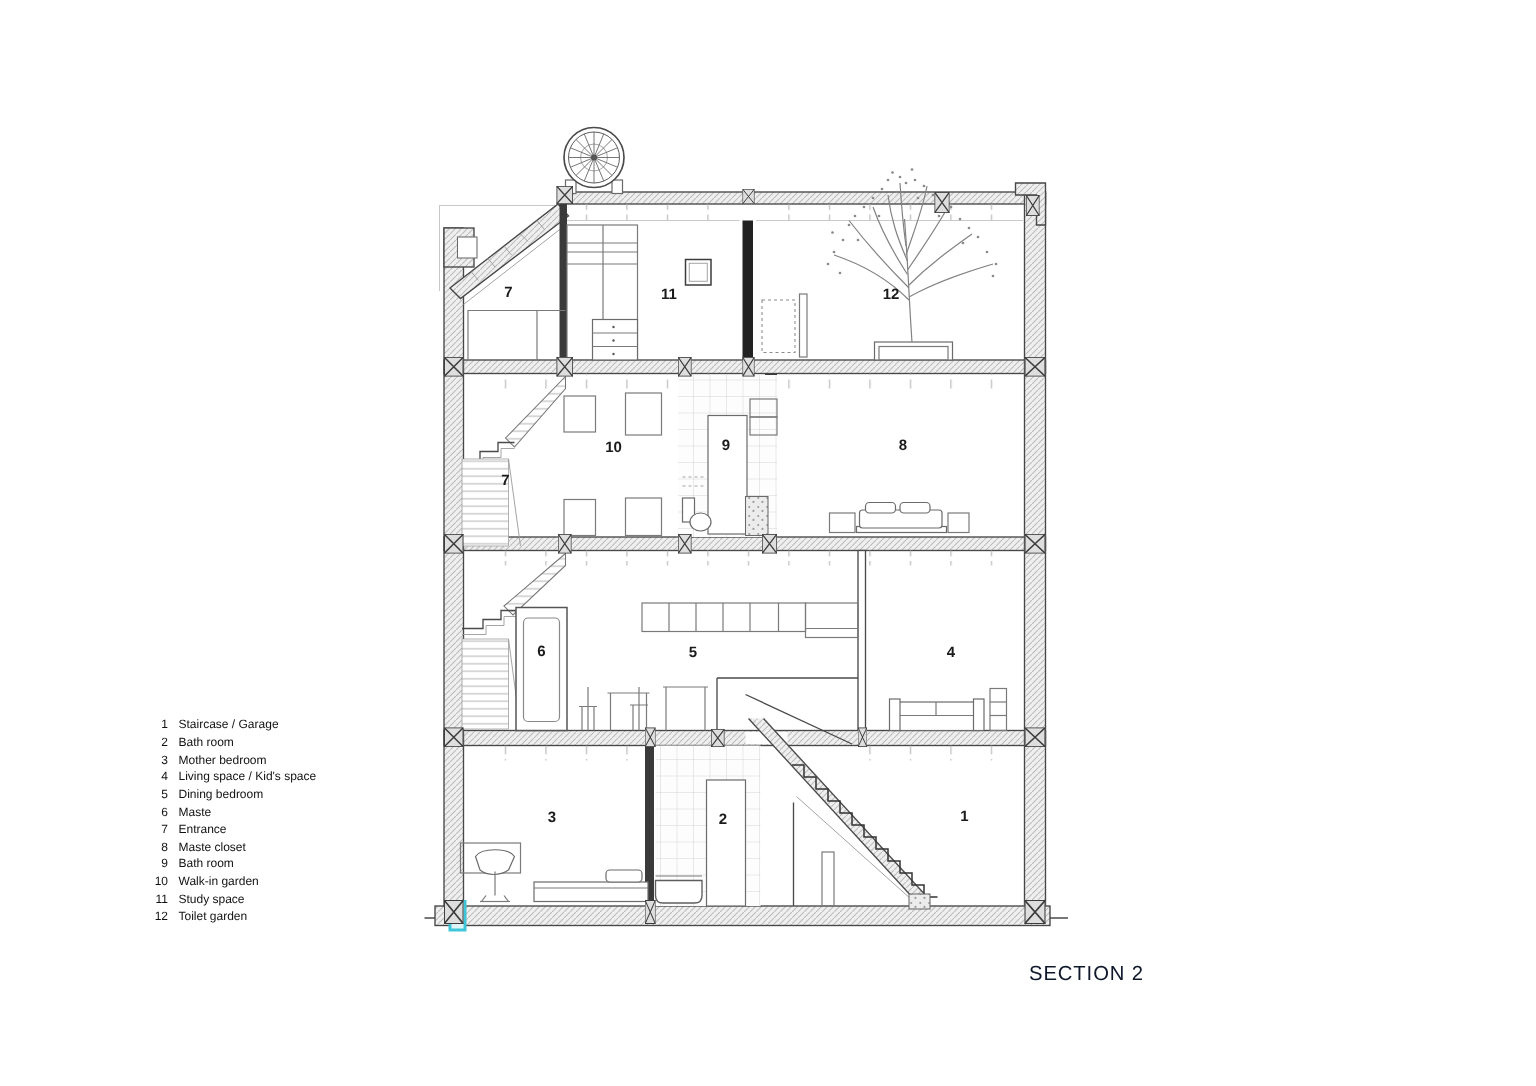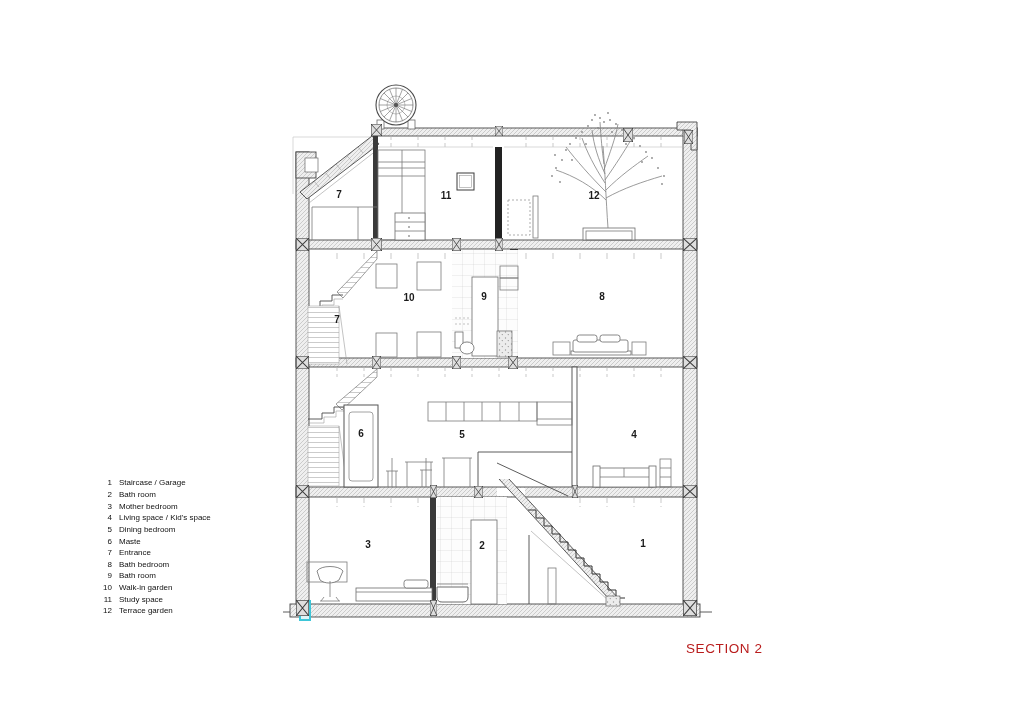--- a/index.html
+++ b/index.html
@@ -5,21 +5,21 @@
 <style>
   html,body{margin:0;padding:0;background:#fff;}
   #stage{position:relative;width:1024px;height:724px;background:#ffffff;overflow:hidden;
          font-family:"Liberation Sans",sans-serif;}
   #drawing{position:absolute;left:0;top:0;}
   
   .legend{position:absolute;left:100px;top:477px;font-size:8px;color:#111;}
   .lg-row{display:flex;height:11.65px;align-items:center;white-space:nowrap;}
   .lg-num{display:inline-block;width:12px;text-align:right;margin-right:7px;}
   
-  .title{position:absolute;left:686px;top:641px;font-size:13.5px;letter-spacing:.6px;color:#b91c1c;}
+  .title{position:absolute;left:686px;top:641px;font-size:13.5px;letter-spacing:.6px;color:#0f172a;}
   
   .ln{stroke:#4a4a4a;stroke-width:.9;fill:none;}
   .lnt{stroke:#9a9a9a;stroke-width:.6;fill:none;}
   .lnf{stroke:#c9c9c9;stroke-width:.7;fill:none;}
   .wall{fill:url(#hatch);stroke:#474747;stroke-width:.9;}
   .dark{fill:#3a3a3a;stroke:none;}
   .dark2{fill:#222;stroke:none;}
   .furn{fill:#fff;stroke:#6b6b6b;stroke-width:.8;}
   .furn2{fill:none;stroke:#7a7a7a;stroke-width:.8;}
   .roomnum{font-family:"Liberation Sans",sans-serif;font-size:10px;font-weight:bold;
@@ -374,35 +374,35 @@
     <div class="lg-row">
         <span class="lg-num">6</span>
         <span>Maste</span>
       </div>
     <div class="lg-row">
         <span class="lg-num">7</span>
         <span>Entrance</span>
       </div>
     <div class="lg-row">
         <span class="lg-num">8</span>
-        <span>Bath bedroom</span>
+        <span>Maste closet</span>
       </div>
     <div class="lg-row">
         <span class="lg-num">9</span>
         <span>Bath room</span>
       </div>
     <div class="lg-row">
         <span class="lg-num">10</span>
         <span>Walk-in garden</span>
       </div>
     <div class="lg-row">
         <span class="lg-num">11</span>
         <span>Study space</span>
       </div>
     <div class="lg-row">
         <span class="lg-num">12</span>
-        <span>Terrace garden</span>
+        <span>Toilet garden</span>
       </div>
   </div>
 
   <div class="title">SECTION 2</div>
 
 </div>
 
 </body></html>

